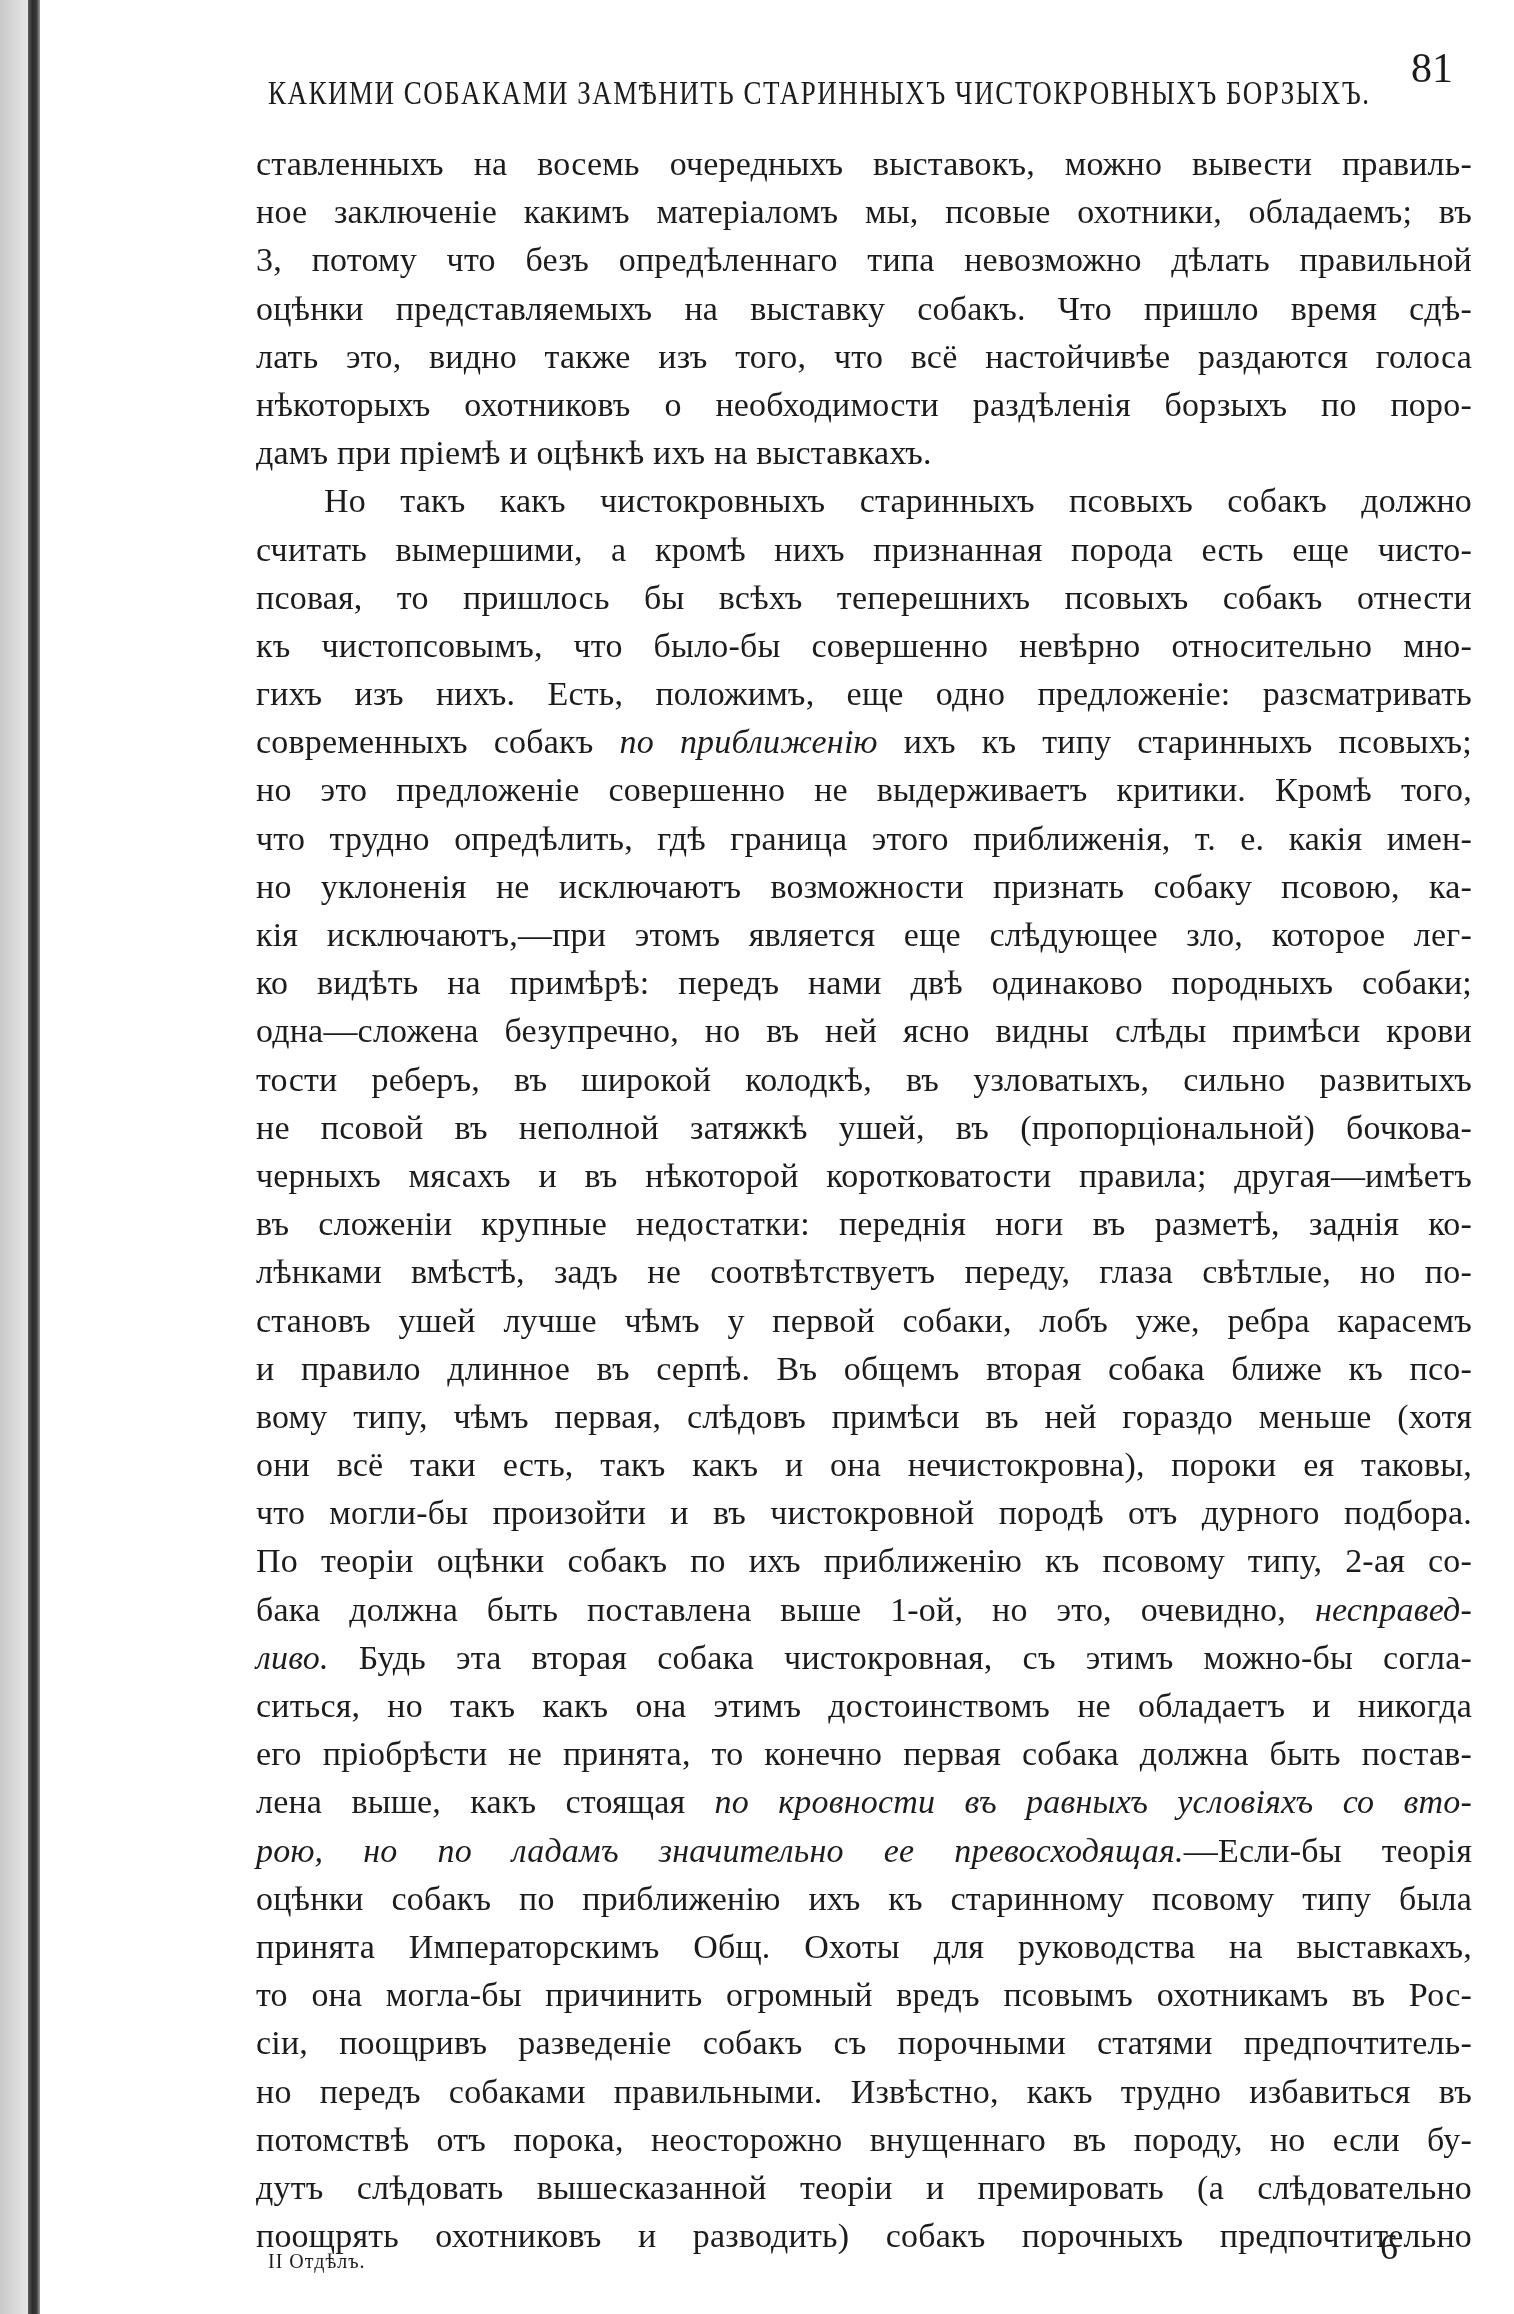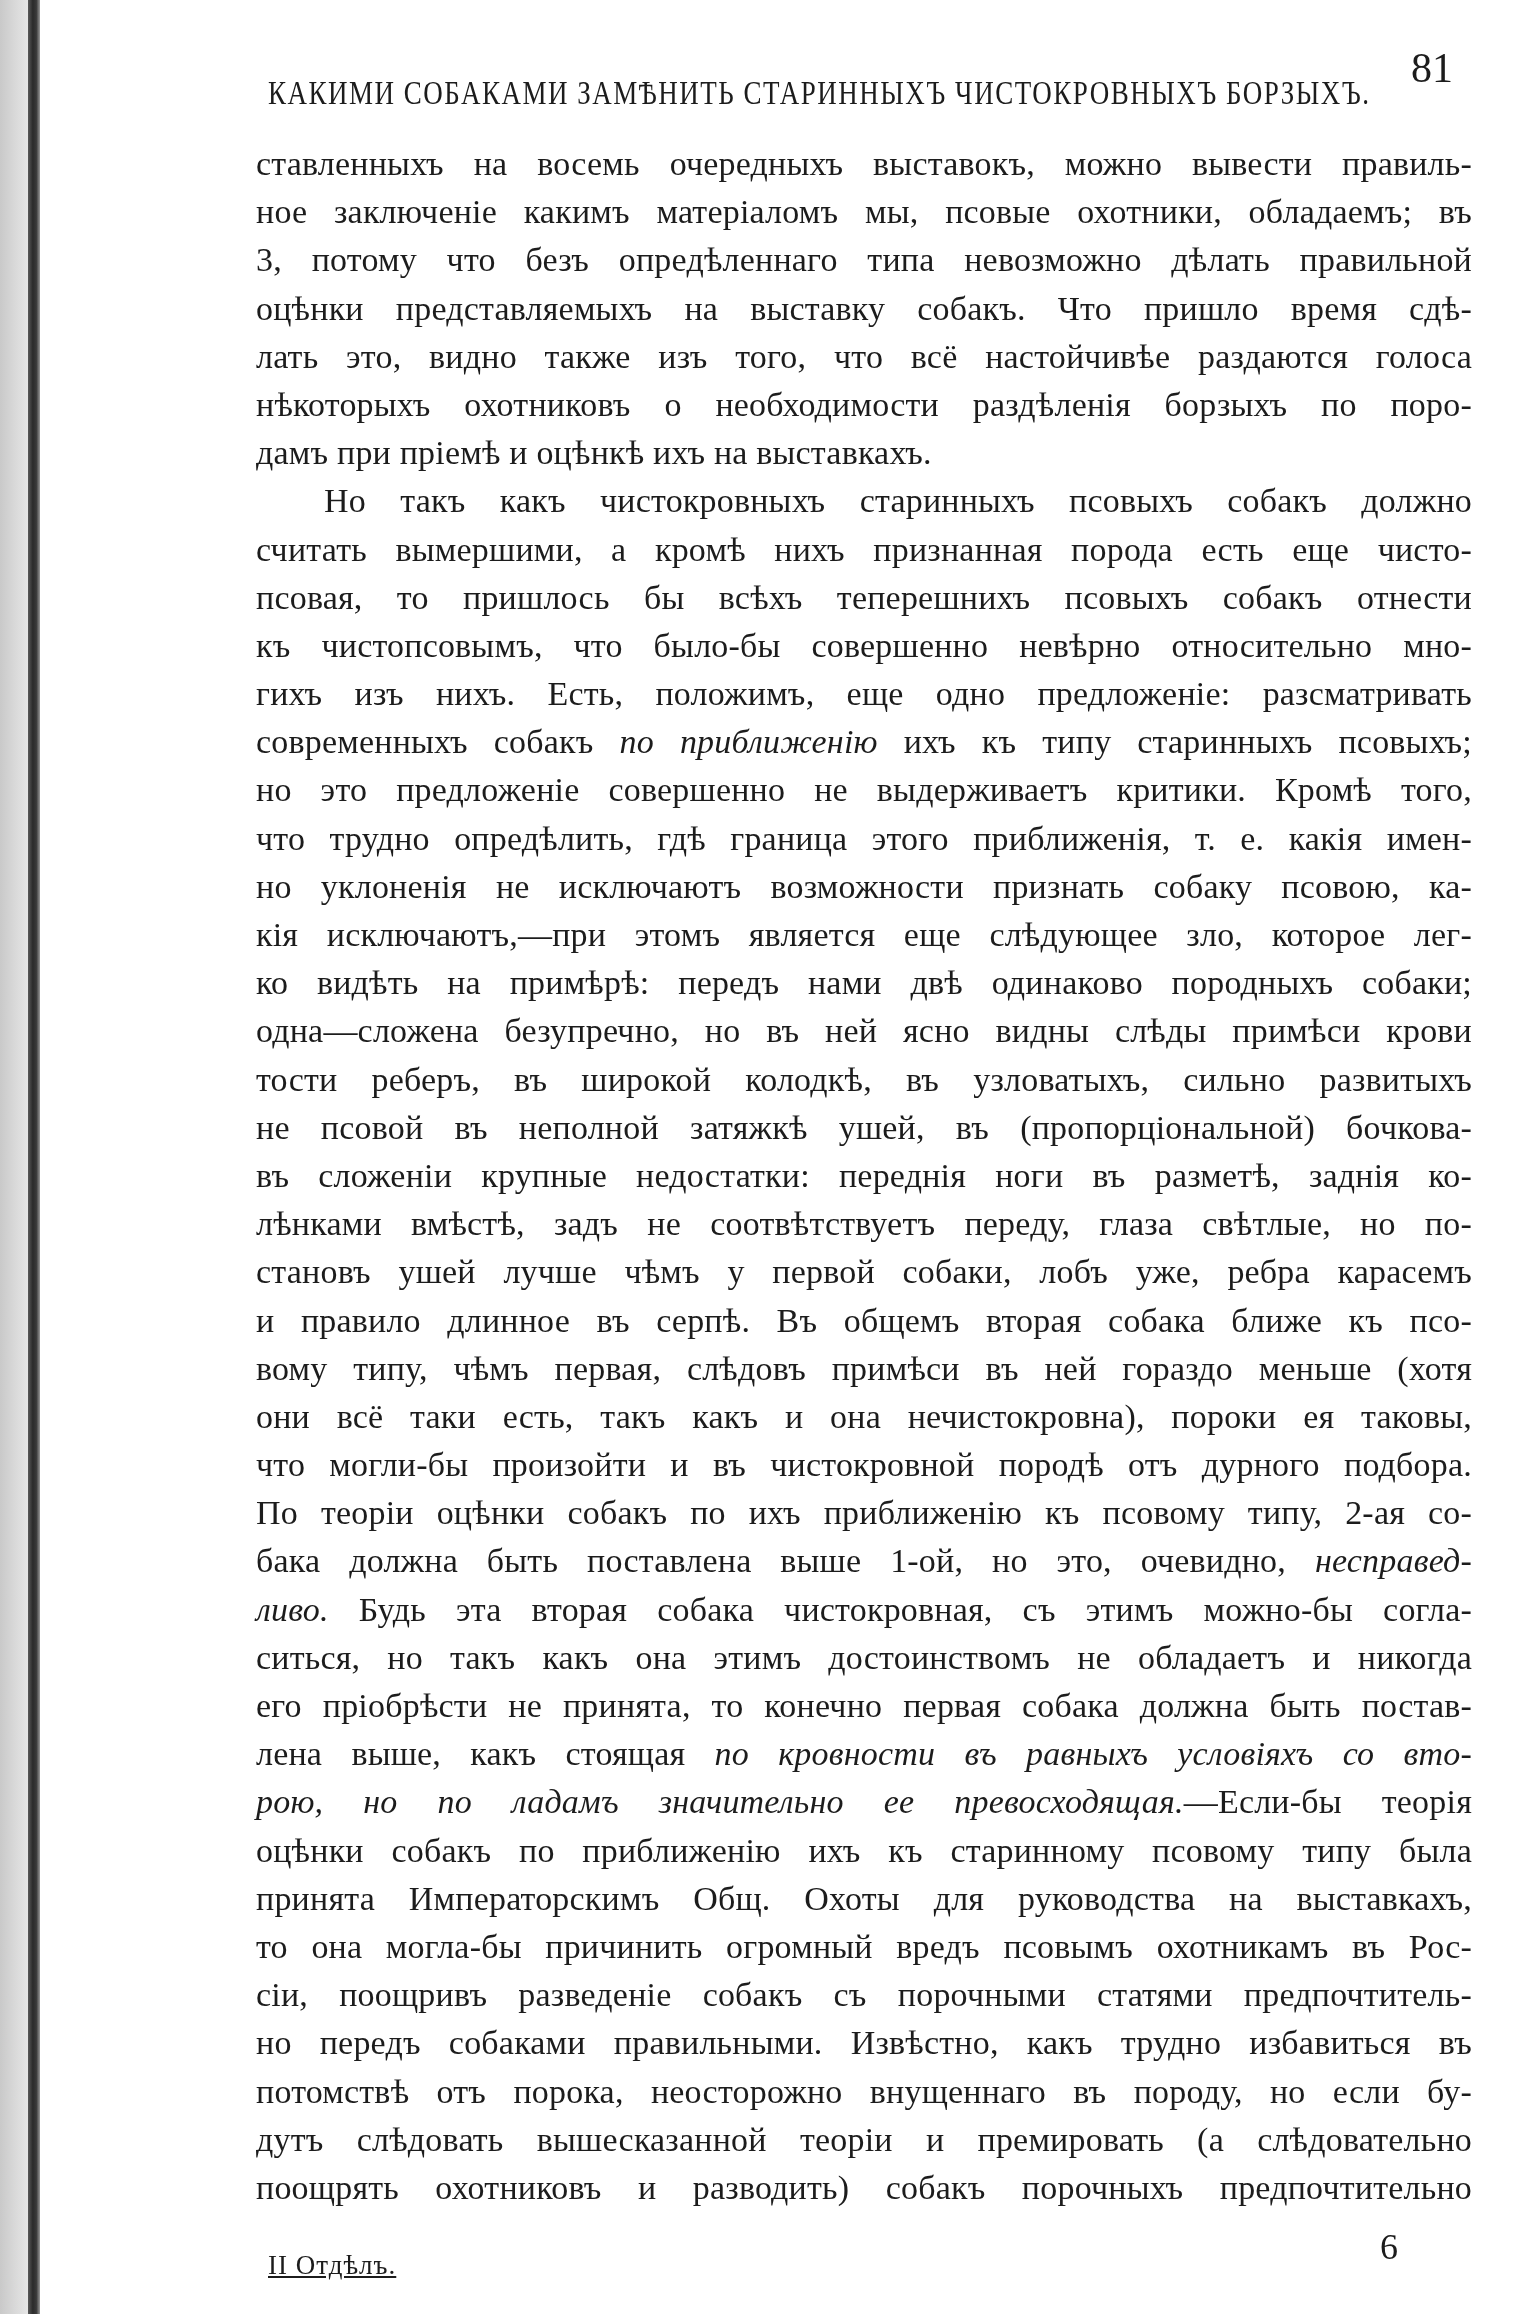--- a/index.html
+++ b/index.html
@@ -13,21 +13,21 @@
   .running-title { position: absolute; left: 0; top: 30px; font-size: 27px; letter-spacing: 1.5px;
                    text-transform: uppercase; transform: scaleY(1.25); transform-origin: left top;
                    font-family: "Liberation Serif", serif; }
   .page-number { position: absolute; right: 15px; top: 0; font-size: 42px; }
   .body-text { position: absolute; left: 256px; top: 140px; width: 1216px; }
   .line { height: 48.2px; line-height: 48.2px; font-size: 34px; white-space: nowrap;
           text-align: justify; text-align-last: justify; letter-spacing: 0.2px; }
   .line.last { text-align-last: left; }
   .line.indent { padding-left: 68px; }
   .line em { font-style: italic; }
-  .footer-section { position: absolute; left: 268px; top: 2250px; font-size: 27px; letter-spacing: 1px; text-decoration: underline; }
+  .footer-section { position: absolute; left: 268px; top: 2250px; font-size: 20px; letter-spacing: 1px; }
   .signature-mark { position: absolute; left: 1380px; top: 2226px; font-size: 36px; }
 </style>
 </head>
 <body>
 
 <div class="binding"></div>
 <div class="binding-line"></div>
 
 <div class="running-head">
   <span class="running-title">Какими собаками замѣнить старинныхъ чистокровныхъ борзыхъ.</span>
@@ -49,20 +49,21 @@
     <div class="line"><span>гихъ изъ нихъ. Есть, положимъ, еще одно предложеніе: разсматривать</span></div>
     <div class="line" style="letter-spacing: 0.199763px;"><span>современныхъ собакъ </span><em>по приближенію</em><span> ихъ къ типу старинныхъ псовыхъ;</span></div>
     <div class="line"><span>но это предложеніе совершенно не выдерживаетъ критики. Кромѣ того,</span></div>
     <div class="line"><span>что трудно опредѣлить, гдѣ граница этого приближенія, т. е. какія имен-</span></div>
     <div class="line"><span>но уклоненія не исключаютъ возможности признать собаку псовою, ка-</span></div>
     <div class="line"><span>кія исключаютъ,—при этомъ является еще слѣдующее зло, которое лег-</span></div>
     <div class="line"><span>ко видѣть на примѣрѣ: передъ нами двѣ одинаково породныхъ собаки;</span></div>
     <div class="line"><span>одна—сложена безупречно, но въ ней ясно видны слѣды примѣси крови</span></div>
     <div class="line"><span>тости реберъ, въ широкой колодкѣ, въ узловатыхъ, сильно развитыхъ</span></div>
     <div class="line"><span>не псовой въ неполной затяжкѣ ушей, въ (пропорціональной) бочкова-</span></div>
+    <div class="line"><span>черныхъ мясахъ и въ нѣкоторой коротковатости правила; другая—имѣетъ</span></div>
     <div class="line"><span>въ сложеніи крупные недостатки: переднія ноги въ разметѣ, заднія ко-</span></div>
     <div class="line"><span>лѣнками вмѣстѣ, задъ не соотвѣтствуетъ переду, глаза свѣтлые, но по-</span></div>
     <div class="line"><span>становъ ушей лучше чѣмъ у первой собаки, лобъ уже, ребра карасемъ</span></div>
     <div class="line"><span>и правило длинное въ серпѣ. Въ общемъ вторая собака ближе къ псо-</span></div>
     <div class="line"><span>вому типу, чѣмъ первая, слѣдовъ примѣси въ ней гораздо меньше (хотя</span></div>
     <div class="line"><span>они всё таки есть, такъ какъ и она нечистокровна), пороки ея таковы,</span></div>
     <div class="line"><span>что могли-бы произойти и въ чистокровной породѣ отъ дурного подбора.</span></div>
     <div class="line"><span>По теоріи оцѣнки собакъ по ихъ приближенію къ псовому типу, 2-ая со-</span></div>
     <div class="line"><span>бака должна быть поставлена выше 1-ой, но это, очевидно, </span><em>несправед-</em><span></span></div>
     <div class="line"><span></span><em>ливо.</em><span> Будь эта вторая собака чистокровная, съ этимъ можно-бы согла-</span></div>

